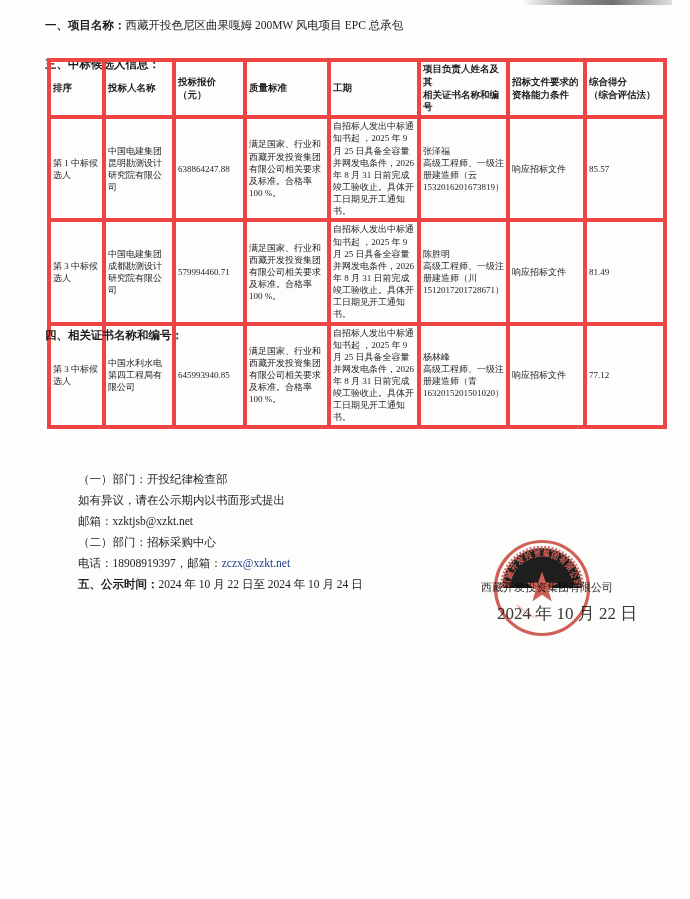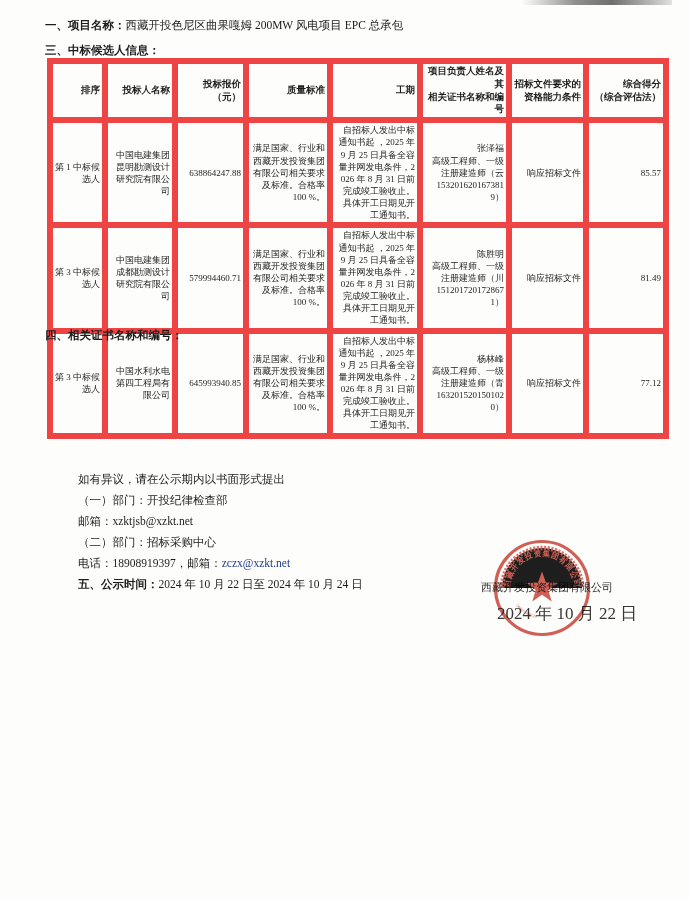--- a/index.html
+++ b/index.html
@@ -8,29 +8,29 @@
     font-family:"Liberation Serif","DejaVu Serif",serif;color:#1c1c1c;
     overflow:hidden;margin:0 auto;
   }
   .smudge{position:absolute;left:522px;top:0;width:150px;height:5px;
     background:linear-gradient(90deg,rgba(70,70,70,0) 0%,rgba(55,55,55,.55) 35%,rgba(35,35,35,.65) 60%,rgba(60,60,60,.15) 100%);}
   .hline{position:absolute;left:45px;font-size:11.5px;line-height:15px;white-space:nowrap;}
   .hline b{font-weight:bold;}
   .hline .val{font-weight:normal;}
   #line1{top:6px;}
   #line2{top:26px;}
-  #line3{top:31px;}
+  #line3{top:45px;}
   #sec4{top:316px;}
   table.bid{
     position:absolute;left:47px;top:58px;width:616px;
     border-collapse:collapse;table-layout:fixed;
     font-size:9px;line-height:1.35;
   }
   table.bid th,table.bid td{
-    border:6px solid #ef4444;padding:1px 2px;text-align:right;vertical-align:middle;
+    border:4px solid #ef4444;padding:1px 2px;text-align:left;vertical-align:middle;
     white-space:pre-line;word-break:break-all;overflow:hidden;
   }
   table.bid th{font-weight:bold;font-size:9.5px;height:24px;}
   tr.r1{height:76px;} tr.r2{height:72px;} tr.r3{height:78px;}
   .obj{position:absolute;left:78px;top:472px;font-size:11.5px;}
   .obj .oline{margin:0 0 7px 0;line-height:14px;white-space:nowrap;}
   .obj .mail-link{cursor:pointer;}
   .obj b{font-weight:bold;}
   .seal-svg{position:absolute;left:492px;top:538px;width:100px;height:100px;opacity:.88;z-index:1;}
   .seal-company{position:absolute;left:481px;top:580px;z-index:2;font-size:11px;color:#33302e;
@@ -114,22 +114,22 @@
 1632015201501020）</td>
       <td>响应招标文件</td>
       <td>77.12</td>
     </tr>
   </tbody>
     </table>
 
   <p class="hline" id="sec4"><b>四、相关证书名称和编号：</b></p>
 
   <div class="obj">
+    <p class="oline">（一）部门：开投纪律检查部</p>
     <p class="oline">如有异议，请在公示期内以书面形式提出</p>
-    <p class="oline">（一）部门：开投纪律检查部</p>
     <p class="oline">邮箱：xzktjsb@xzkt.net</p>
     <p class="oline">（二）部门：招标采购中心</p>
     <p class="oline"><span>电话：18908919397，邮箱：</span><a class="mail-link" style="color:#1f3c8c">zczx@xzkt.net</a></p>
     <p class="oline"><b>五、公示时间：</b><span>2024 年 10 月 22 日至 2024 年 10 月 24 日</span></p>
   </div>
 
   <svg class="seal-svg" viewBox="0 0 100 100">
     <defs>
       <path id="sealArcCn" d="M 18,50 A 32,32 0 1 1 82,50"></path>
       <path id="sealArcNum" d="M 21,62 A 32,32 0 0 0 79,62"></path>

